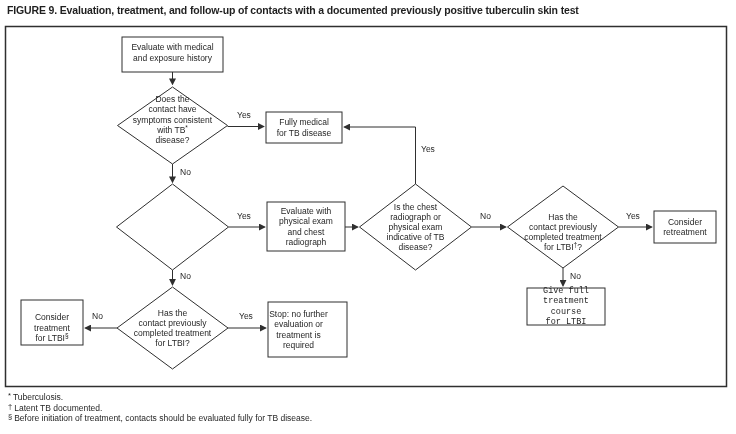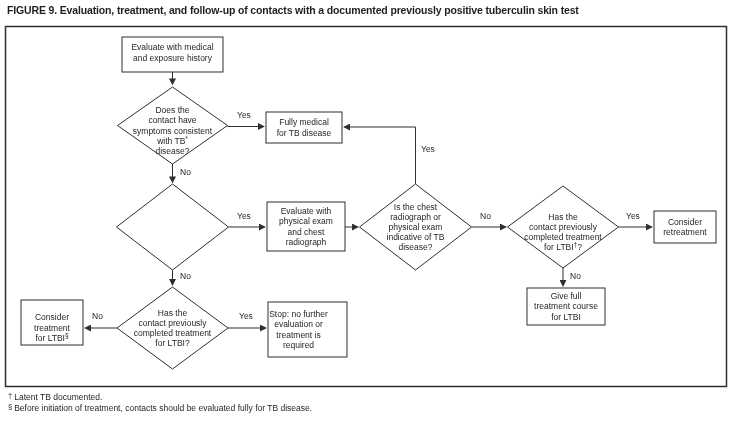--- a/index.html
+++ b/index.html
@@ -94,21 +94,21 @@
     <rect class="shape" x="654" y="211" width="62" height="32"></rect>
     <rect class="shape" x="527" y="288" width="78" height="37"></rect>
     <polygon class="shape" points="172.5,287 228,328 172.5,369 117,328"></polygon>
     <rect class="shape" x="21" y="300" width="62" height="45"></rect>
     <rect class="shape" x="268" y="302" width="79" height="55"></rect>
   </svg>
 
   <div class="node-label" style="left:122px;top:37px;width:101px;height:31px;">Evaluate with medical
 and exposure history</div>
 
-  <div class="node-label" style="left:117px;top:87px;width:111px;height:77px;"><span>
+  <div class="node-label" style="left:117px;top:76px;width:111px;height:77px;"><span>
     <span>Does the
 contact have
 symptoms consistent
 with TB</span><span class="sup">*</span><span>
 disease?</span>
   </span></div>
 
   <div class="node-label" style="left:266px;top:112px;width:76px;height:31px;">Fully medical
 for TB disease</div>
 
@@ -127,21 +127,21 @@
   <div class="node-label" style="left:507px;top:186px;width:112px;height:82px;"><span>
     <span>Has the
 contact previously
 completed treatment
 for LTBI</span><span class="sup">†</span><span>?</span>
   </span></div>
 
   <div class="node-label" style="left:654px;top:211px;width:62px;height:32px;">Consider
 retreatment</div>
 
-  <div class="node-label" style="left:527px;top:288px;width:78px;height:37px;">Give full
+  <div class="node-label" style="left:527px;top:288px;width:78px;height:37px;font-family:Liberation Mono, monospace;">Give full
 treatment course
 for LTBI</div>
 
   <div class="node-label" style="left:117px;top:287px;width:111px;height:82px;">Has the
 contact previously
 completed treatment
 for LTBI?</div>
 
   <div class="node-label" style="left:21px;top:300px;width:62px;height:45px;"><span>
     <span>Consider
@@ -159,17 +159,18 @@
   <div class="edge-label" style="left:237px;top:212px;">Yes</div>
   <div class="edge-label" style="left:421px;top:145px;">Yes</div>
   <div class="edge-label" style="left:480px;top:212px;">No</div>
   <div class="edge-label" style="left:626px;top:212px;">Yes</div>
   <div class="edge-label" style="left:570px;top:272px;">No</div>
   <div class="edge-label" style="left:180px;top:272px;">No</div>
   <div class="edge-label" style="left:92px;top:312px;">No</div>
   <div class="edge-label" style="left:239px;top:312px;">Yes</div>
 
   <div class="footnotes">
+    <div class="fn-line"><span class="fn-marker">*</span><span>Tuberculosis.</span></div>
     <div class="fn-line"><span class="fn-marker">†</span><span>Latent TB documented.</span></div>
     <div class="fn-line"><span class="fn-marker">§</span><span>Before initiation of treatment, contacts should be evaluated fully for TB disease.</span></div>
   </div>
 
 </div>
 
 </body></html>

